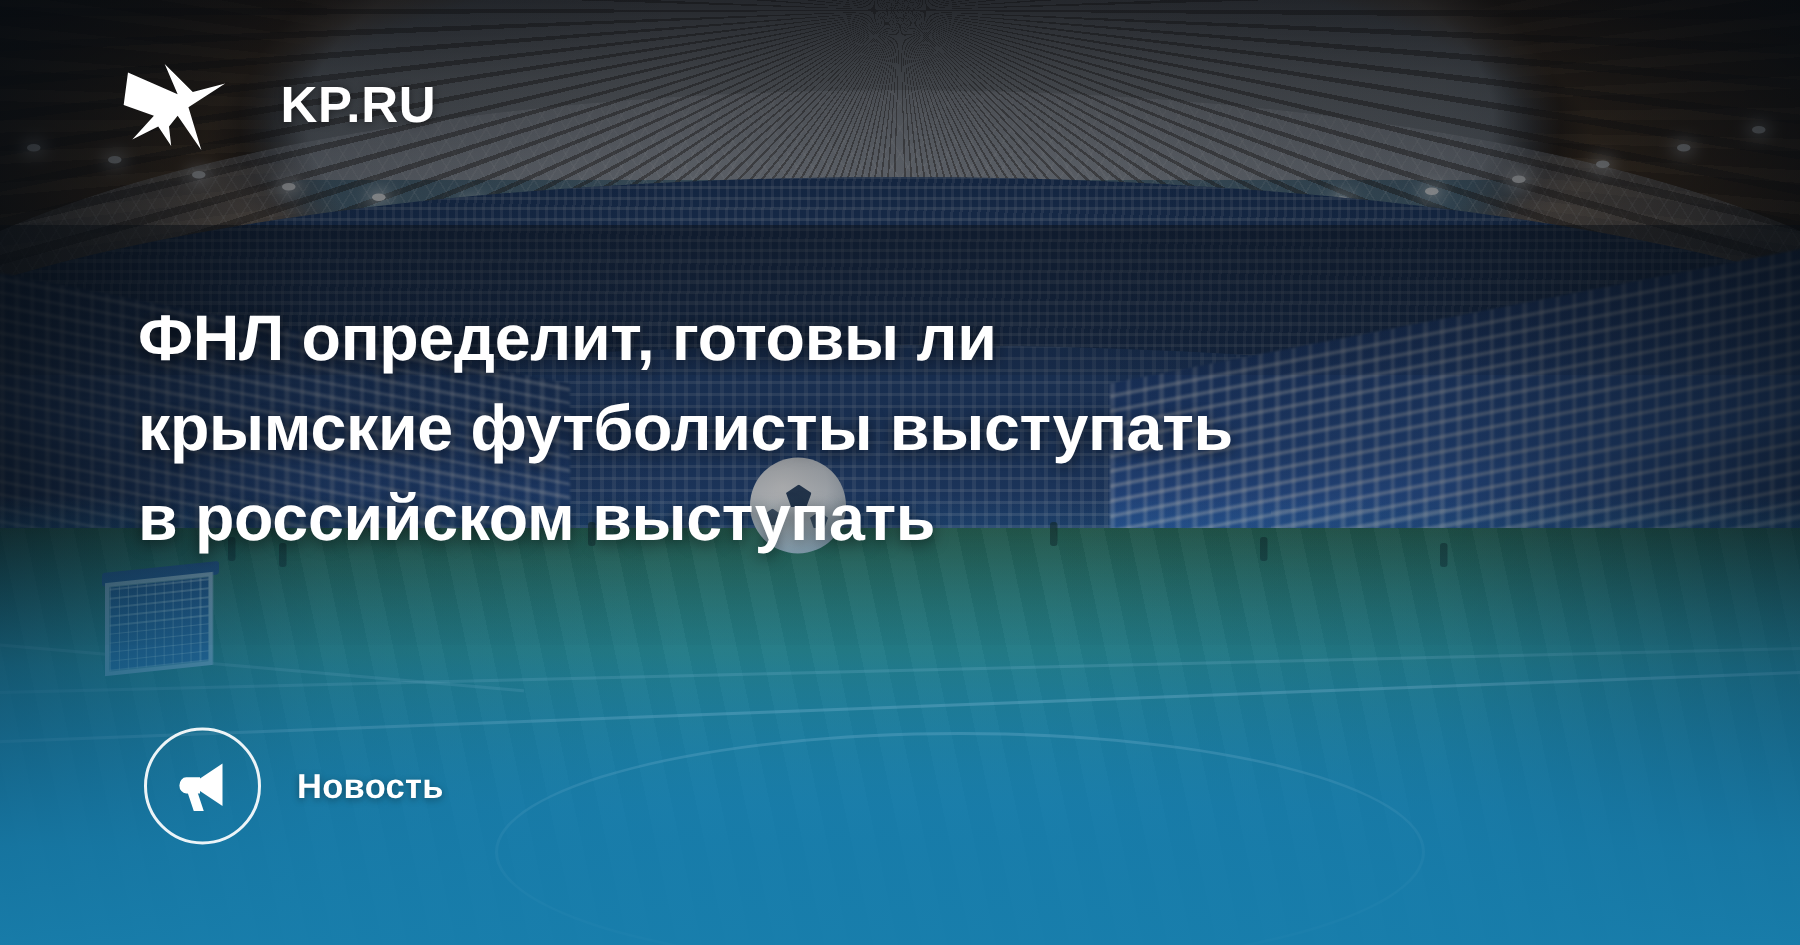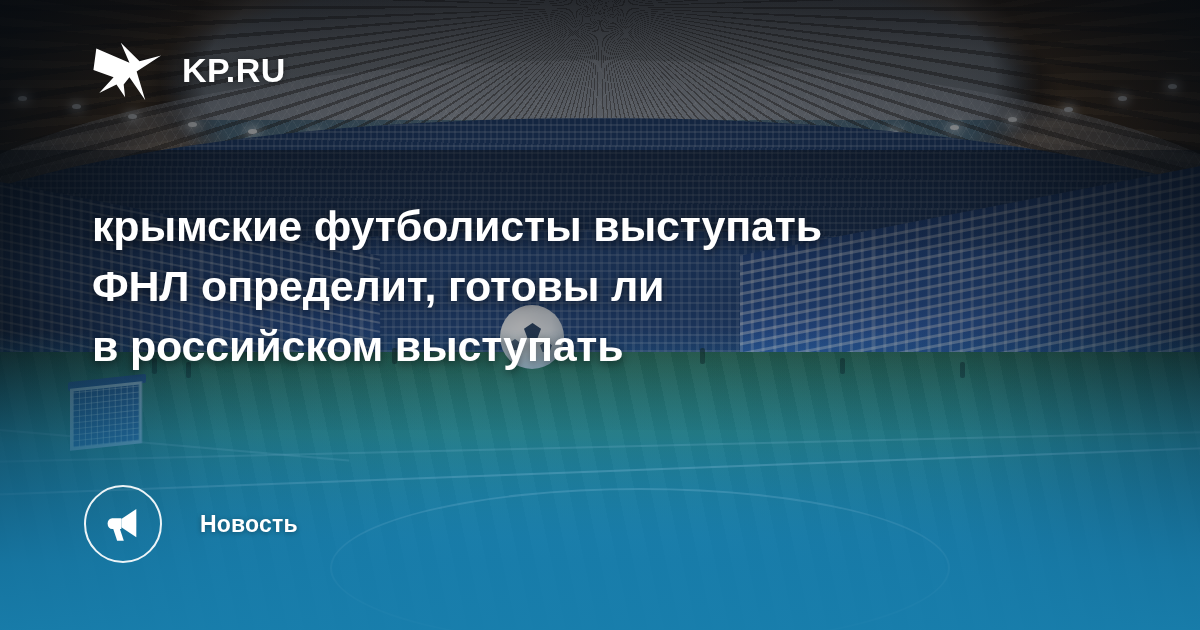--- a/index.html
+++ b/index.html
@@ -224,41 +224,41 @@
   }
   .bottom-tint {
     position:absolute; left:0; bottom:0; width:1200px; height:300px;
     background:linear-gradient(180deg, rgba(23,124,170,0) 0%, rgba(23,124,170,.55) 38%, rgba(23,124,170,.90) 78%, rgba(24,126,172,.97) 100%);
   }
 
   
   .content { position:absolute; inset:0; }
 
   .brand {
-    position:absolute; left:92px; top:34px;
-    display:flex; align-items:center; gap:18px;
+    position:absolute; left:81px; top:34px;
+    display:flex; align-items:center; gap:34px;
   }
   .brand-logo { width:72px; height:72px; display:block; }
   .brand-name {
     color:#fff; font-size:34px; font-weight:700; letter-spacing:.5px;
     line-height:1; text-shadow:0 1px 6px rgba(0,0,0,.45);
   }
 
   .headline {
     position:absolute; left:92px; top:196px; width:1010px;
     color:#fff;
     font-size:43px; font-weight:700; line-height:60px;
     letter-spacing:-0.2px;
     text-shadow:0 2px 10px rgba(0,0,0,.55);
   }
   .headline span { display:block; white-space:nowrap; }
 
   .badge {
-    position:absolute; left:84px; top:485px;
-    display:flex; align-items:center; gap:38px;
+    position:absolute; left:96px; top:485px;
+    display:flex; align-items:center; gap:24px;
   }
   .badge-ring {
     width:78px; height:78px; border-radius:50%;
     border:2px solid rgba(255,255,255,.92);
     display:flex; align-items:center; justify-content:center;
   }
   .badge-ring svg { width:40px; height:40px; display:block; }
   .badge-label {
     color:#fff; font-size:23px; font-weight:700; letter-spacing:.2px;
     text-shadow:0 1px 5px rgba(0,0,0,.35);
@@ -346,22 +346,22 @@
   <div class="content">
 
     <div class="brand">
       <svg class="brand-logo" viewBox="0 0 100 100" aria-hidden="true">
         <path fill="#ffffff" d="M6 20 L52 40 L40 12 L66 38 L96 30 L62 52 L74 92 L52 60 L44 70 L46 88 L34 70 L10 82 L30 60 L2 50 Z"></path>
       </svg>
       <div class="brand-name">KP.RU</div>
     </div>
 
     <div class="headline">
+      <span>ФНЛ определит, готовы ли</span>
       <span>крымские футболисты выступать</span>
-      <span>ФНЛ определит, готовы ли</span>
       <span>в российском выступать</span>
     </div>
 
     <div class="badge">
       <div class="badge-ring">
         <svg viewBox="0 0 48 48" aria-hidden="true">
           <path fill="#ffffff" d="M40 6 L40 40 L22 28 L22 18 Z"></path>
           <path fill="#ffffff" d="M11 17 L22 17 L22 30 L11 30 A5.5 6.5 0 0 1 11 17 Z"></path>
           <path fill="#ffffff" d="M12 29 L20 29 L25 44 L17 44 Z"></path>
         </svg>

